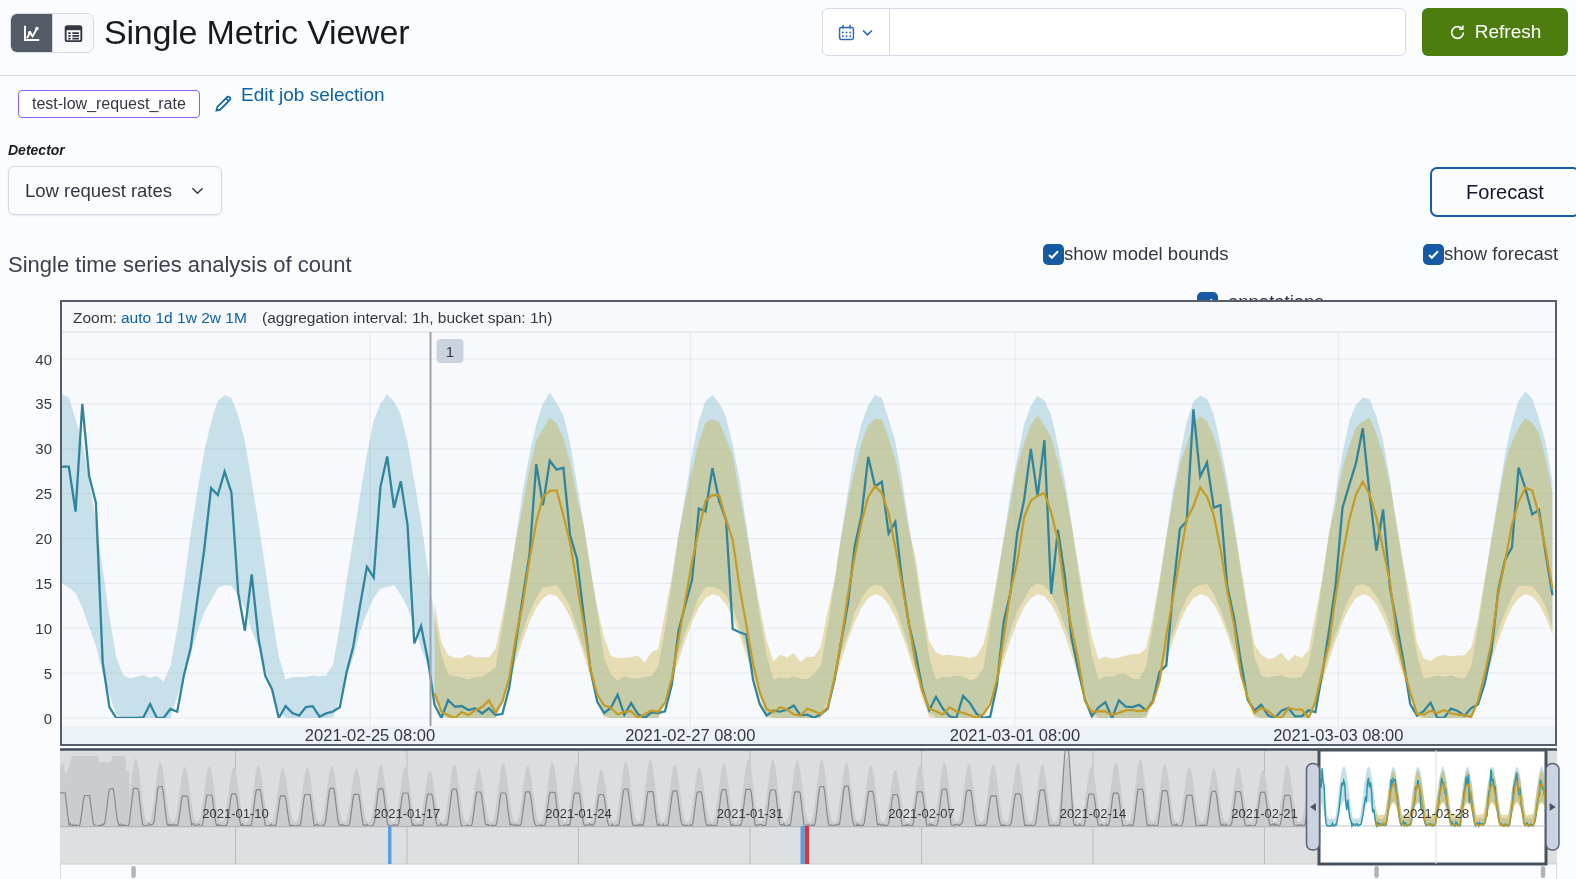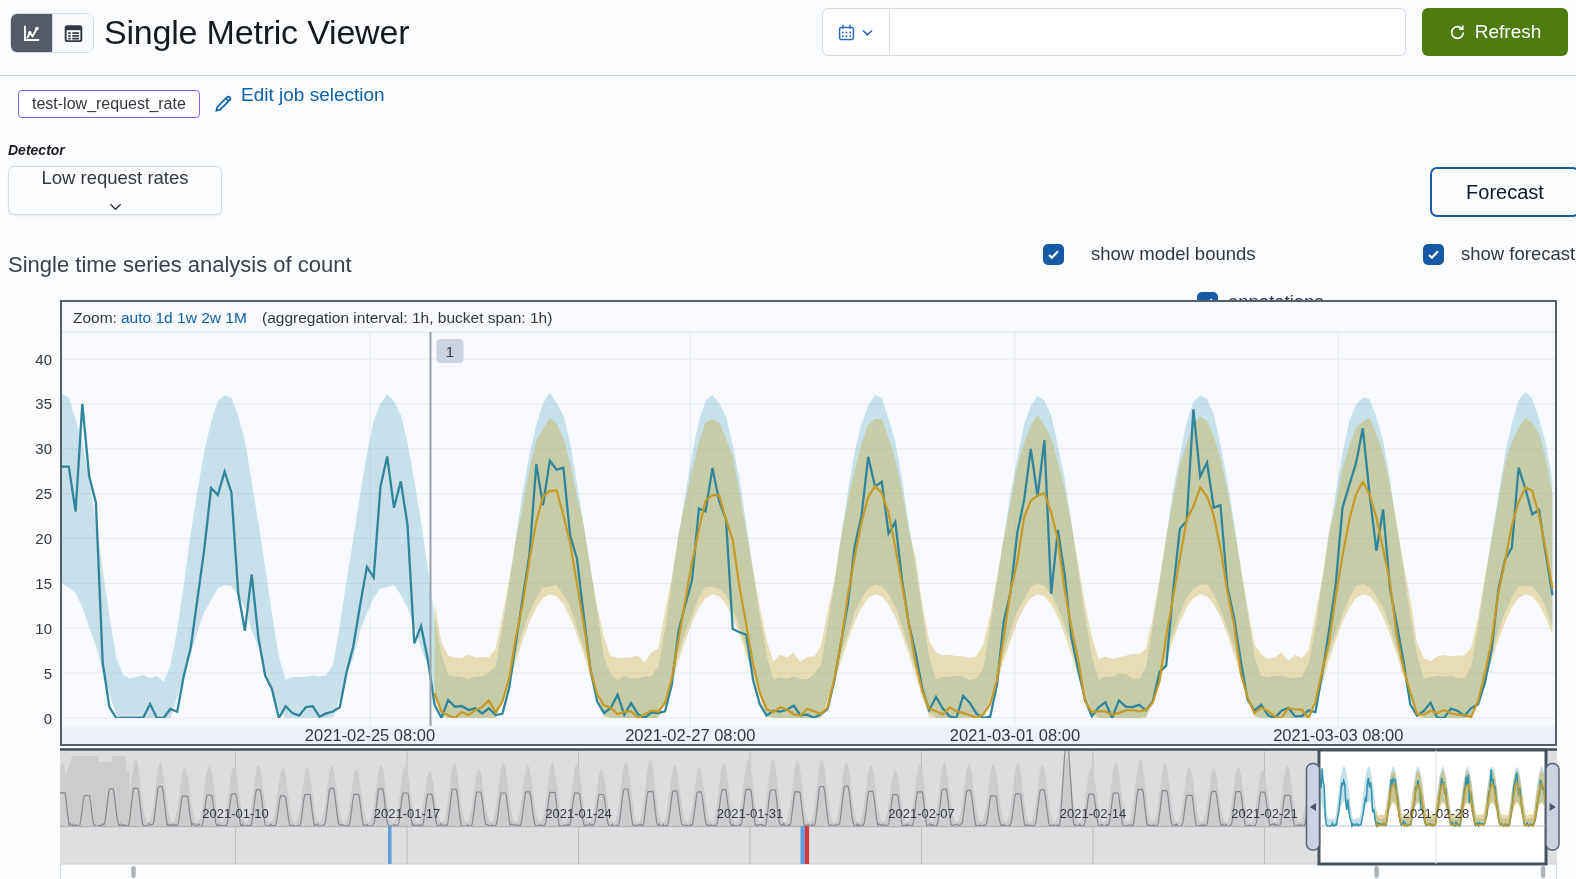--- a/index.html
+++ b/index.html
@@ -65,47 +65,47 @@
 <div class="abs" style="left:0;top:75px;width:1576px;height:1px;background:#d3dae6;"></div>
 
 <div class="abs" style="left:18px;top:90px;height:28px;padding:0 13px;border:1px solid #8b5cf6;border-radius:4px;background:#fff;display:flex;align-items:center;font-size:16px;color:#343741;">test-low_request_rate</div>
 <svg class="abs" style="left:214px;top:94px;" width="19" height="19" viewBox="0 0 16 16" fill="none" stroke="#0c61a7" stroke-width="1.4">
       <path d="M2 14 L2.8 10.8 L11 2.6 A1.4 1.4 0 0 1 13 2.6 L13.4 3 A1.4 1.4 0 0 1 13.4 5 L5.2 13.2 Z"></path>
       <path d="M10 3.6 L12.4 6"></path>
     </svg>
 <div class="abs" style="left:241px;top:84px;font-size:19px;color:#0c61a7;">Edit job selection</div>
 
 <div class="abs" style="left:8px;top:142px;font-size:14px;font-weight:700;color:#1a1c21;font-style:italic;">Detector</div>
-<div class="abs" style="left:8px;top:166px;width:214px;height:49px;background:#fbfcfd;border:1px solid #d3dae6;border-radius:6px;box-shadow:0 1px 2px rgba(152,162,179,0.2);display:flex;align-items:center;padding:0 16px;justify-content:space-between;flex-direction:column;">
+<div class="abs" style="left:8px;top:166px;width:214px;height:49px;background:#fbfcfd;border:1px solid #d3dae6;border-radius:6px;box-shadow:0 1px 2px rgba(152,162,179,0.2);display:flex;align-items:center;padding:0 16px;justify-content:space-between;">
   <span style="font-size:18.5px;color:#343741;">Low request rates</span>
   <svg width="15" height="15" viewBox="0 0 16 16" fill="none" stroke="#343741" stroke-width="1.6">
         <path d="M2.5 5.5 L8 11 L13.5 5.5"></path>
       </svg>
 </div>
 
 <div class="abs" style="left:1430px;top:167px;width:150px;height:50px;background:#fbfcfe;border:2px solid #1a5ca8;border-radius:7px;display:flex;align-items:center;justify-content:center;font-size:20px;color:#0f172a;">Forecast</div>
 
 <div class="abs" style="left:8px;top:252px;font-size:22px;color:#3b404c;">Single time series analysis of count</div>
-<div class="abs" style="left:1043px;top:243px;display:flex;align-items:center;gap:27px;">
+<div class="abs" style="left:1043px;top:243px;display:flex;align-items:center;gap:0;">
   <div style="width:21px;height:21px;border-radius:5px;background:#1659a5;display:flex;align-items:center;justify-content:center;">
         <svg width="13" height="13" viewBox="0 0 16 16" fill="none" stroke="#fff" stroke-width="2.6">
           <path d="M2.5 8.5 L6 12 L13.5 4"></path>
         </svg>
       </div>
   <span style="font-size:18.5px;color:#343741;">show model bounds</span>
 </div>
 <div class="abs" style="left:1197px;top:243px;display:flex;align-items:center;gap:10px;margin-top:48px;">
   <div style="width:21px;height:21px;border-radius:5px;background:#1659a5;display:flex;align-items:center;justify-content:center;">
         <svg width="13" height="13" viewBox="0 0 16 16" fill="none" stroke="#fff" stroke-width="2.6">
           <path d="M2.5 8.5 L6 12 L13.5 4"></path>
         </svg>
       </div>
   <span style="font-size:18.5px;color:#343741;">annotations</span>
 </div>
-<div class="abs" style="left:1423px;top:243px;display:flex;align-items:center;gap:17px;">
+<div class="abs" style="left:1423px;top:243px;display:flex;align-items:center;gap:0;">
   <div style="width:21px;height:21px;border-radius:5px;background:#1659a5;display:flex;align-items:center;justify-content:center;">
         <svg width="13" height="13" viewBox="0 0 16 16" fill="none" stroke="#fff" stroke-width="2.6">
           <path d="M2.5 8.5 L6 12 L13.5 4"></path>
         </svg>
       </div>
   <span style="font-size:18.5px;color:#343741;">show forecast</span>
 </div>
 
 <svg class="abs" style="left:0;top:0;" width="1576" height="879" viewBox="0 0 1576 879" font-family="Liberation Sans,sans-serif">
 <rect x="61" y="301" width="1495" height="444" fill="#f7f9fc" stroke="#555f6b" stroke-width="2"></rect>

